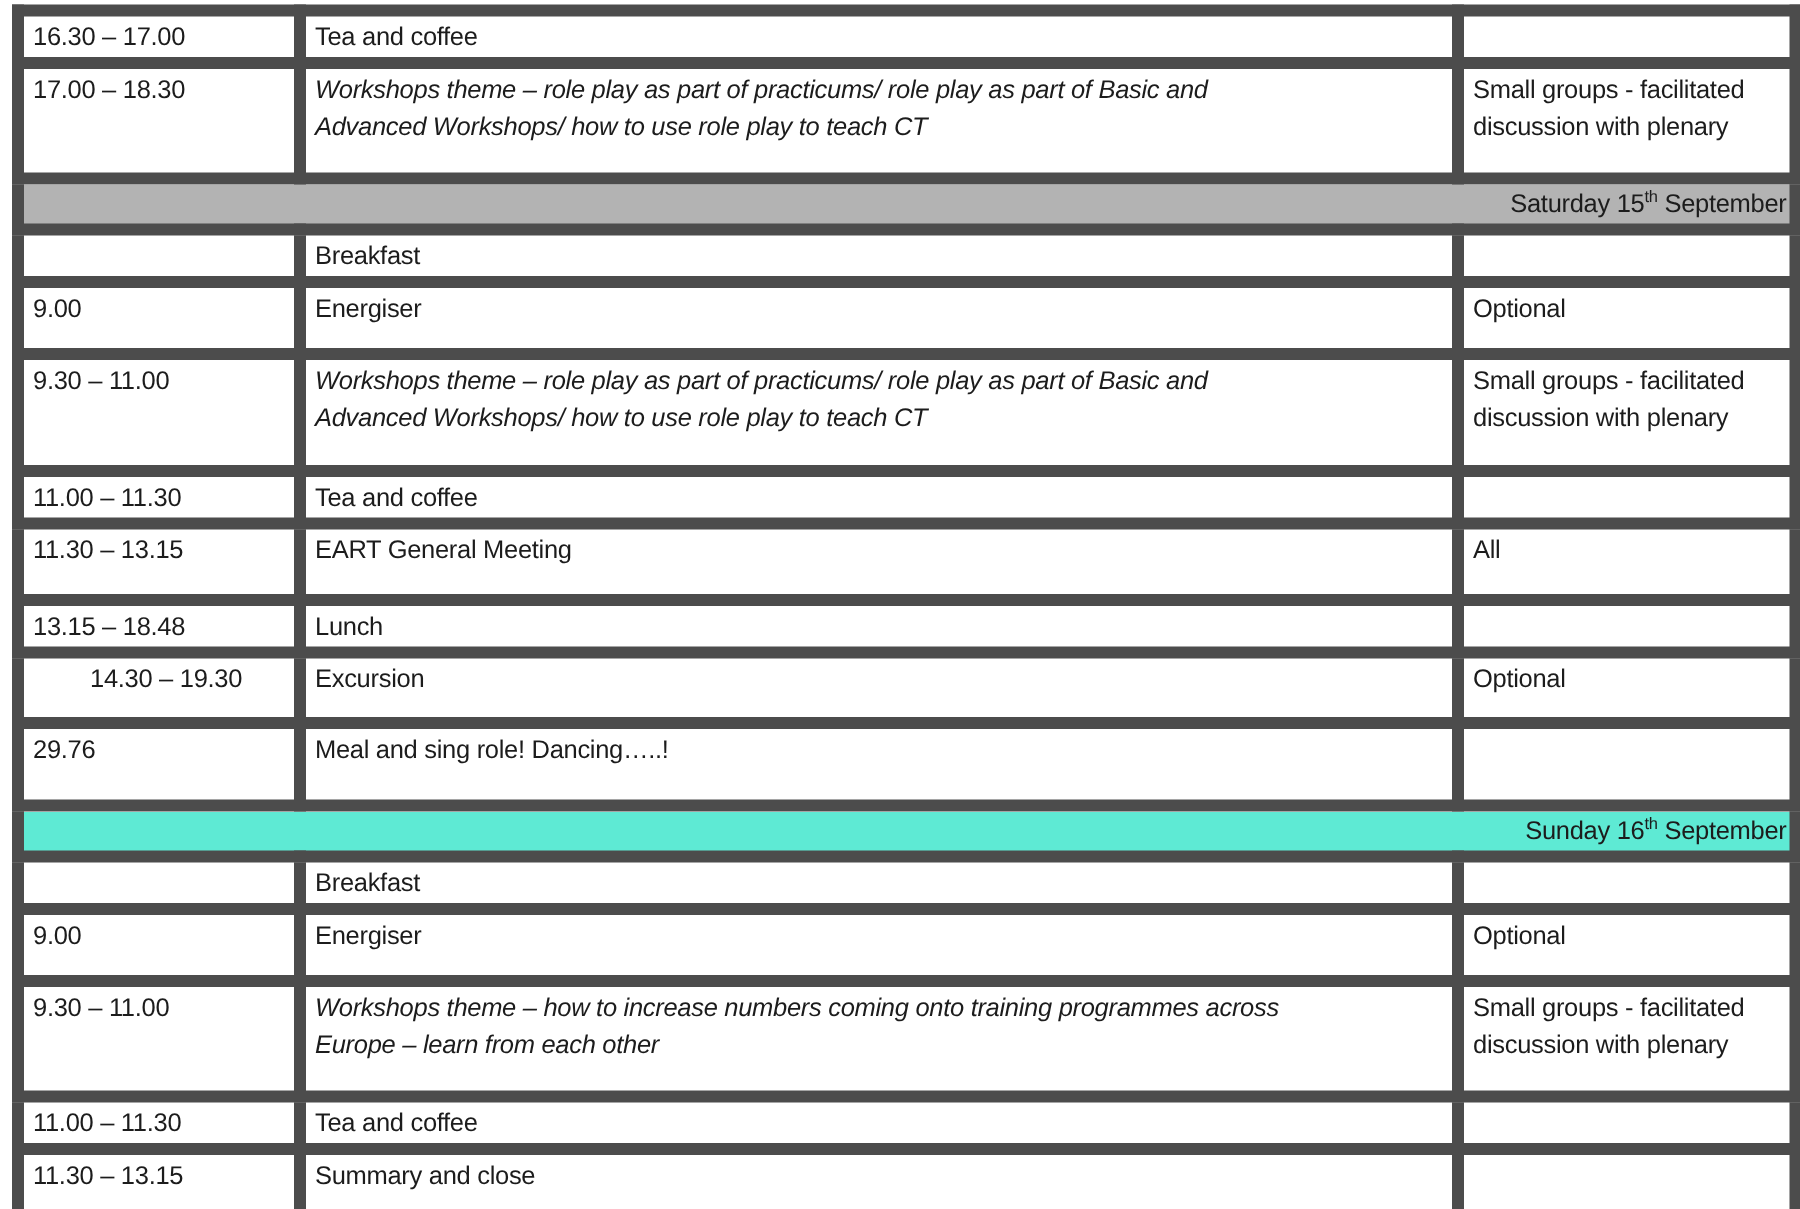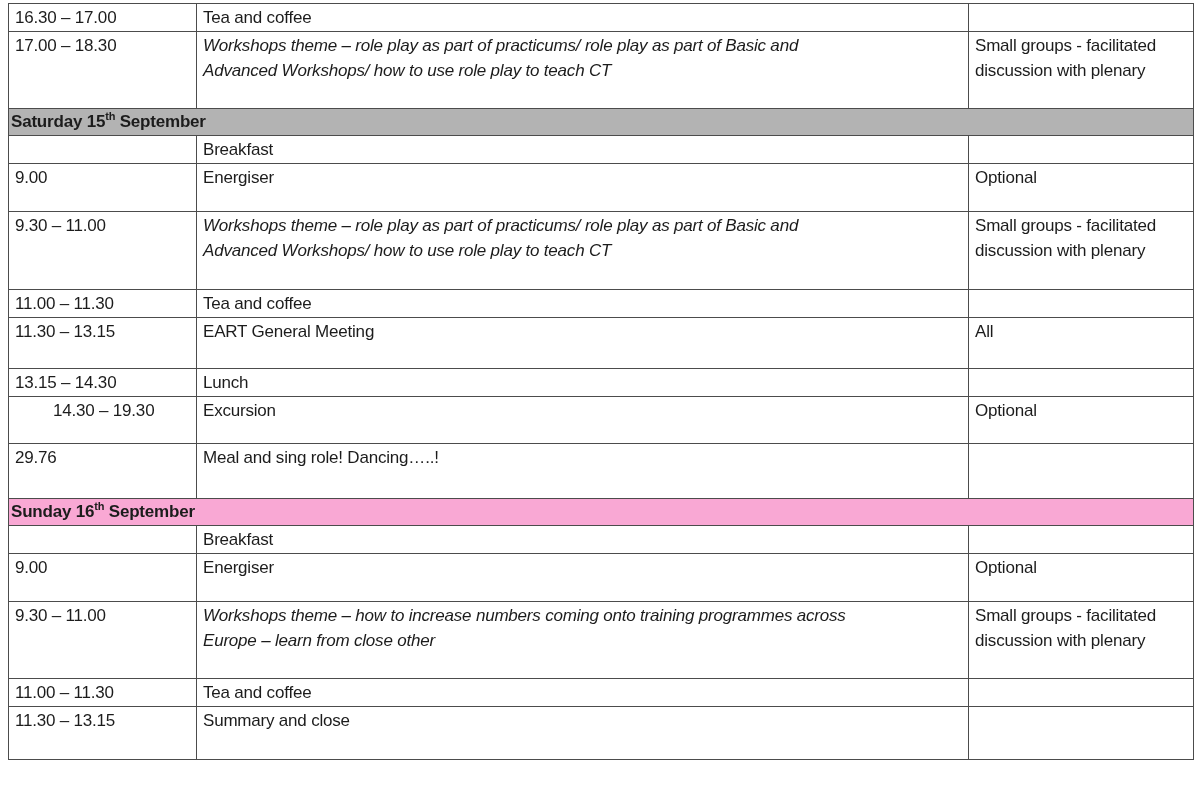--- a/index.html
+++ b/index.html
@@ -20,34 +20,34 @@
     position: absolute;
     left: 8px;
     top: 3px;
     border-collapse: collapse;
     table-layout: fixed;
     width: 1185px;
     font-size: 17px;
     line-height: 25px;
   }
   table.schedule td {
-    border: 1px solid #3b82f6;
+    border: 8px solid #3b82f6;
     vertical-align: top;
     padding: 1px 8px 1px 6px;
     overflow: hidden;
     letter-spacing: -0.2px;
   }
   td.col-time { padding-left: 6px; }
   td.col-desc { padding-left: 9px; }
   td.col-note { padding-left: 10px; }
   td.desc-italic { font-style: italic; }
   tr.day-row td {
     background: #b3b3b3;
-    text-align: left;
-    font-weight: bold;
+    text-align: right;
+    font-weight: normal;
     padding: 2px;
     line-height: 22px;
   }
   tr.day-row sup {
     font-size: 11px;
     line-height: 0;
   }
   .footer-note {
     position: absolute;
     left: 8px;
@@ -101,50 +101,50 @@
           <td class="col-time" style="border-color: rgb(76, 76, 76);">11.00 – 11.30</td>
           <td class="col-desc" style="border-color: rgb(76, 76, 76);"><span>Tea and coffee</span></td>
           <td class="col-note" style="border-color: rgb(76, 76, 76);"></td>
         </tr>
         <tr style="height: 51px;">
           <td class="col-time" style="border-color: rgb(76, 76, 76);">11.30 – 13.15</td>
           <td class="col-desc" style="border-color: rgb(76, 76, 76);"><span>EART General Meeting</span></td>
           <td class="col-note" style="border-color: rgb(76, 76, 76); margin-left: 23px;">All</td>
         </tr>
         <tr style="height: 26px;">
-          <td class="col-time" style="border-color: rgb(76, 76, 76);">13.15 – 14.30</td>
+          <td class="col-time" style="border-color: rgb(76, 76, 76);">13.15 – 18.48</td>
           <td class="col-desc" style="border-color: rgb(76, 76, 76);"><span>Lunch</span></td>
           <td class="col-note" style="border-color: rgb(76, 76, 76);"></td>
         </tr>
         <tr style="height: 47px;">
           <td class="col-time" style="border-color: rgb(76, 76, 76); padding-left: 44px;">14.30 – 19.30</td>
           <td class="col-desc" style="border-color: rgb(76, 76, 76);"><span>Excursion</span></td>
           <td class="col-note" style="border-color: rgb(76, 76, 76);">Optional</td>
         </tr>
         <tr style="height: 55px;">
           <td class="col-time" style="border-color: rgb(76, 76, 76);">29.76</td>
           <td class="col-desc" style="border-color: rgb(76, 76, 76);"><span>Meal and sing role! Dancing…..!</span></td>
           <td class="col-note" style="border-color: rgb(76, 76, 76);"></td>
         </tr>
         <tr class="day-row" style="height: 25px;">
-          <td colspan="3" style="background: #f9a8d4; border-color: rgb(76, 76, 76);"><span>Sunday 16</span><sup>th</sup><span> September</span></td>
+          <td colspan="3" style="background: #5eead4; border-color: rgb(76, 76, 76);"><span>Sunday 16</span><sup>th</sup><span> September</span></td>
         </tr>
         <tr style="height: 26px;">
           <td class="col-time" style="border-color: rgb(76, 76, 76);"></td>
           <td class="col-desc" style="border-color: rgb(76, 76, 76);"><span>Breakfast</span></td>
           <td class="col-note" style="border-color: rgb(76, 76, 76);"></td>
         </tr>
         <tr style="height: 48px;">
           <td class="col-time" style="border-color: rgb(76, 76, 76);">9.00</td>
           <td class="col-desc" style="border-color: rgb(76, 76, 76);"><span>Energiser</span></td>
           <td class="col-note" style="border-color: rgb(76, 76, 76);">Optional</td>
         </tr>
         <tr style="height: 77px;">
           <td class="col-time" style="border-color: rgb(76, 76, 76);">9.30 – 11.00</td>
-          <td class="col-desc desc-italic" style="border-color: rgb(76, 76, 76);"><span>Workshops theme – how to increase numbers coming onto training programmes across</span><br><span>Europe – learn from close other</span></td>
+          <td class="col-desc desc-italic" style="border-color: rgb(76, 76, 76);"><span>Workshops theme – how to increase numbers coming onto training programmes across</span><br><span>Europe – learn from each other</span></td>
           <td class="col-note" style="border-color: rgb(76, 76, 76);">Small groups - facilitated discussion with plenary</td>
         </tr>
         <tr style="height: 26px;">
           <td class="col-time" style="border-color: rgb(76, 76, 76);">11.00 – 11.30</td>
           <td class="col-desc" style="border-color: rgb(76, 76, 76);"><span>Tea and coffee</span></td>
           <td class="col-note" style="border-color: rgb(76, 76, 76);"></td>
         </tr>
         <tr style="height: 53px;">
           <td class="col-time" style="border-color: rgb(76, 76, 76);">11.30 – 13.15</td>
           <td class="col-desc" style="border-color: rgb(76, 76, 76);"><span>Summary and close</span></td>

